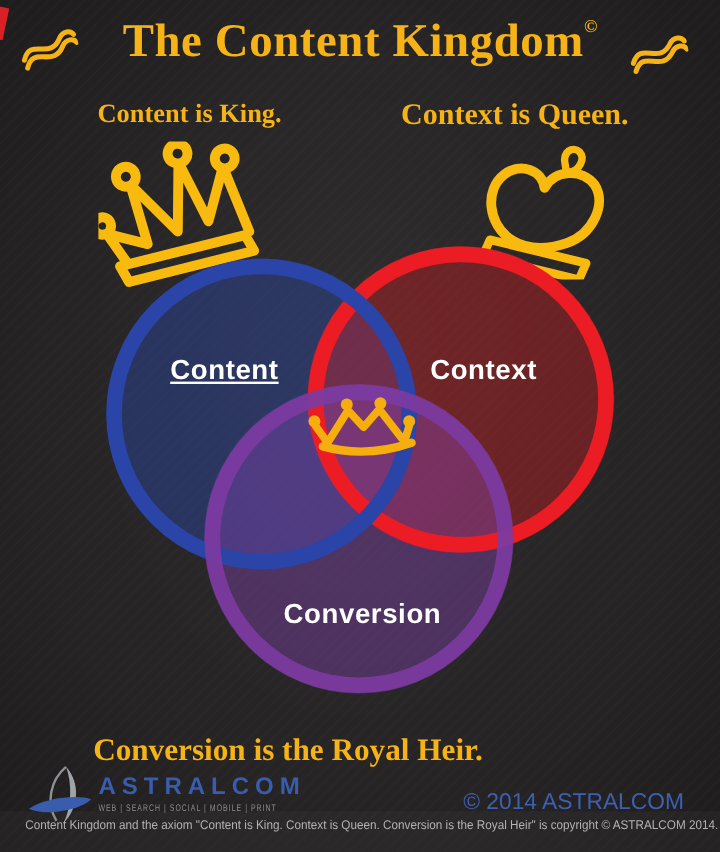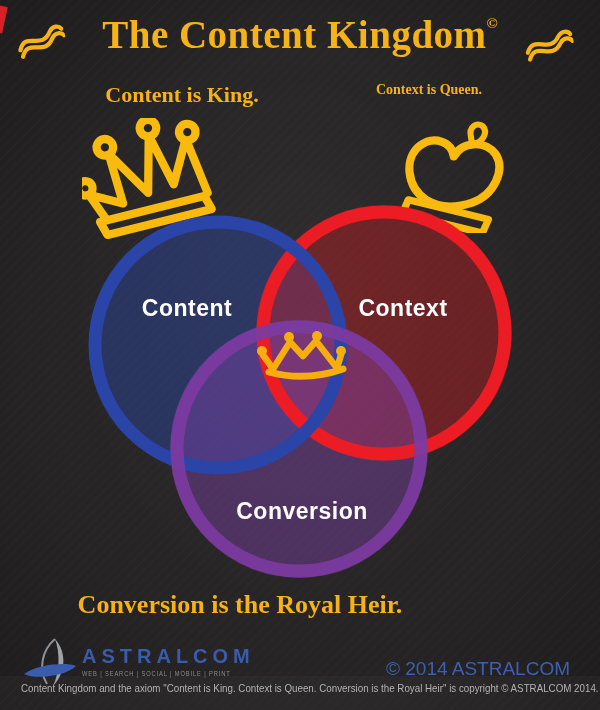--- a/index.html
+++ b/index.html
@@ -16,35 +16,35 @@
   .serif{font-family:"Liberation Serif","DejaVu Serif",serif;font-weight:700;}
 
   
   #red-sliver{left:-3px;top:6px;width:8px;height:27px;background:#d92027;transform:rotate(12deg);}
   #title{left:0;top:14px;width:600px;text-align:center;font-size:39px;letter-spacing:.5px;line-height:1.1;}
   #title sup{font-size:15px;vertical-align:20px;letter-spacing:0;}
   .swash{width:50px;height:36px;}
   #swash-left{left:16px;top:24px;transform:rotate(-14deg);}
   #swash-right{left:524px;top:28px;transform:rotate(-10deg);}
 
-  #subtitle-left{left:72px;top:82px;width:220px;text-align:center;font-size:22px;}
-  #subtitle-right{left:318px;top:82px;width:222px;text-align:center;font-size:14px;}
+  #subtitle-left{left:48px;top:82px;width:220px;text-align:center;font-size:22px;}
+  #subtitle-right{left:318px;top:82px;width:222px;text-align:center;font-size:25px;}
 
   
   #king-crown{left:82px;top:118px;}
   #queen-crown{left:400px;top:118px;}
 
   
   .venn-label{width:170px;text-align:center;color:#fff;font-weight:700;font-size:23px;letter-spacing:.5px;}
-  #label-content{left:102px;top:295px;}
+  #label-content{left:102px;top:295px;text-decoration:underline;}
   #label-context{left:318px;top:295px;}
   #label-conversion{left:217px;top:478px;margin-top:20px;}
 
   
-  #tagline{left:0;top:590px;width:480px;text-align:center;font-size:26px;}
+  #tagline{left:0;top:610px;width:480px;text-align:center;font-size:26px;}
 
   
   #footer-band{left:0;top:676px;width:600px;height:34px;background:rgba(255,255,255,.028);}
   #brand-name{left:82px;top:645px;font-size:20px;font-weight:700;letter-spacing:5px;color:#3a5cad;}
   #brand-services{left:82px;top:669px;font-size:8px;letter-spacing:1.2px;color:#8f8f8f;
                   transform:scaleX(.72);transform-origin:left top;white-space:nowrap;}
   #footer-right{right:30px;top:643px;text-align:right;color:#3d61ae;line-height:1.02;margin-top:16px;}
   #footer-copyright{font-size:19px;}
   #footer-site{font-size:19px;text-decoration:none;color:#3d61ae;display:block;}
   #legal{left:0;top:682px;width:600px;text-align:center;font-size:10.5px;color:#b3b3b3;

